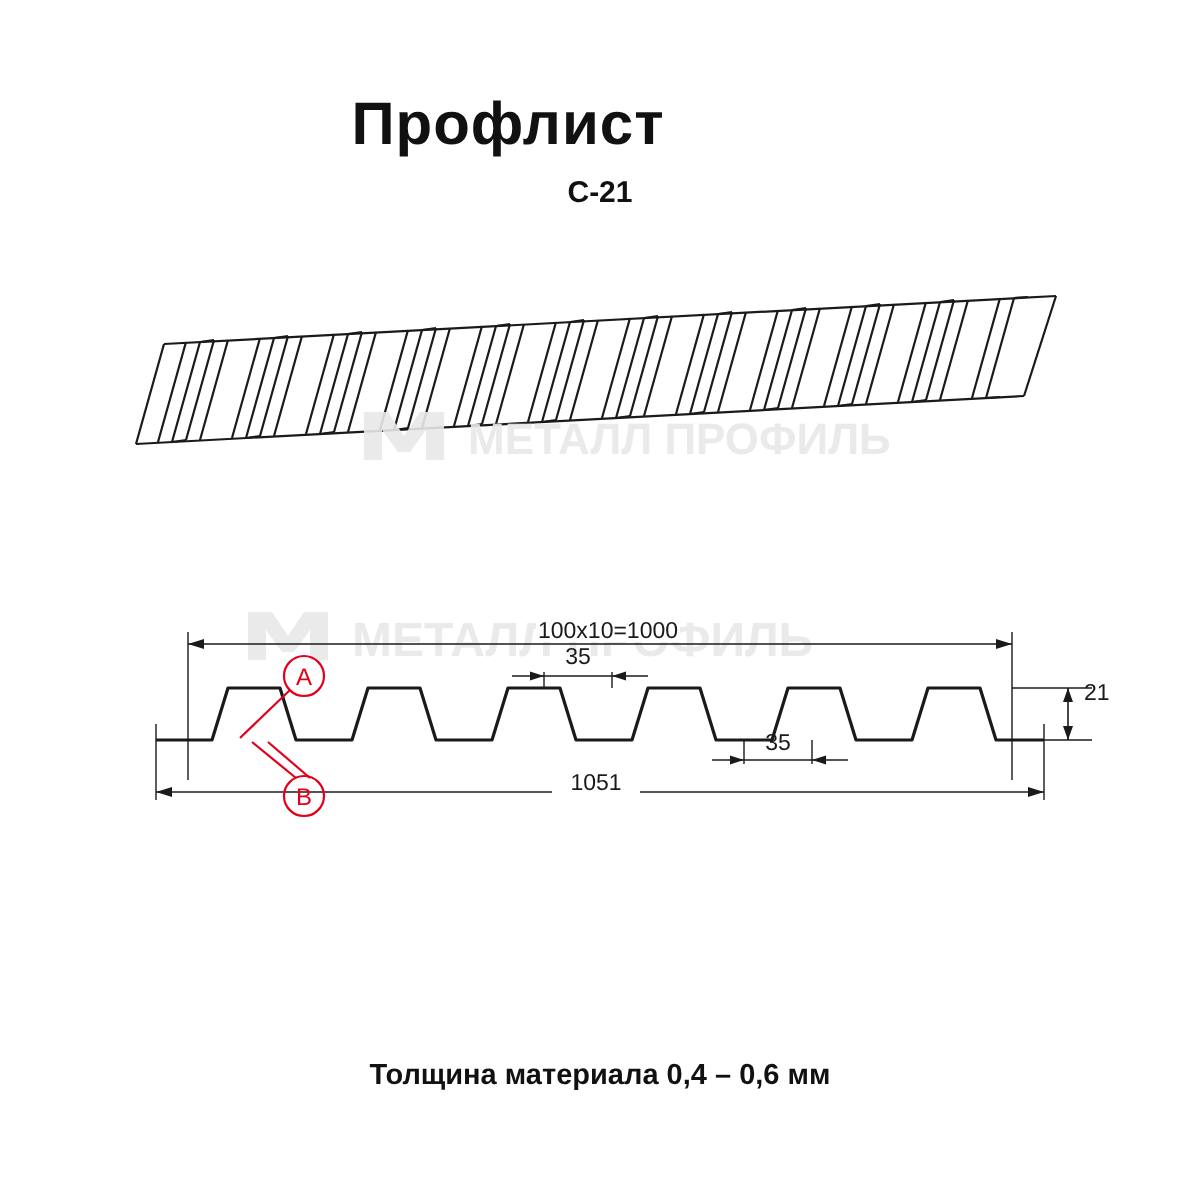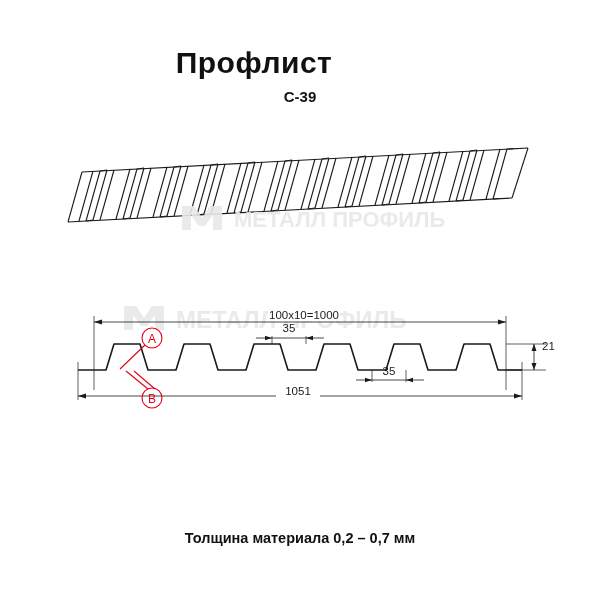--- a/index.html
+++ b/index.html
@@ -79,21 +79,21 @@
   }
   svg { display: block; overflow: visible; }
   text { font-family: "Liberation Sans", sans-serif; }
 </style>
 </head>
 <body>
 
 <div class="page">
 
   <div class="title">Профлист</div>
-  <div class="subtitle">С-39</div>
+  <div class="subtitle">С-21</div>
 
   <div class="iso-view">
     <svg width="480" height="120" viewBox="0 0 480 120">
       <g fill="none" stroke="#1a1a1a" stroke-width="1.1" stroke-linejoin="round">
 
         <path d="M22,42 L468,18"></path>
 
         <path d="M8,92 L452,68"></path>
 
         <path d="M22,42 L8,92"></path>
@@ -265,15 +265,15 @@
 
       <rect x="216" y="85" width="44" height="13" fill="#ffffff"></rect>
       <text x="238" y="95" text-anchor="middle" font-size="11.5" fill="#1a1a1a">1051</text>
 
       <text x="229" y="32" text-anchor="middle" font-size="11.5" fill="#1a1a1a">35</text>
       <text x="329" y="75" text-anchor="middle" font-size="11.5" fill="#1a1a1a">35</text>
       <text x="482" y="50" text-anchor="start" font-size="11.5" fill="#1a1a1a">21</text>
     </svg>
   </div>
 
-  <div class="footer">Толщина материала 0,2 – 0,7 мм</div>
+  <div class="footer">Толщина материала 0,4 – 0,6 мм</div>
 
 </div>
 
 </body></html>

